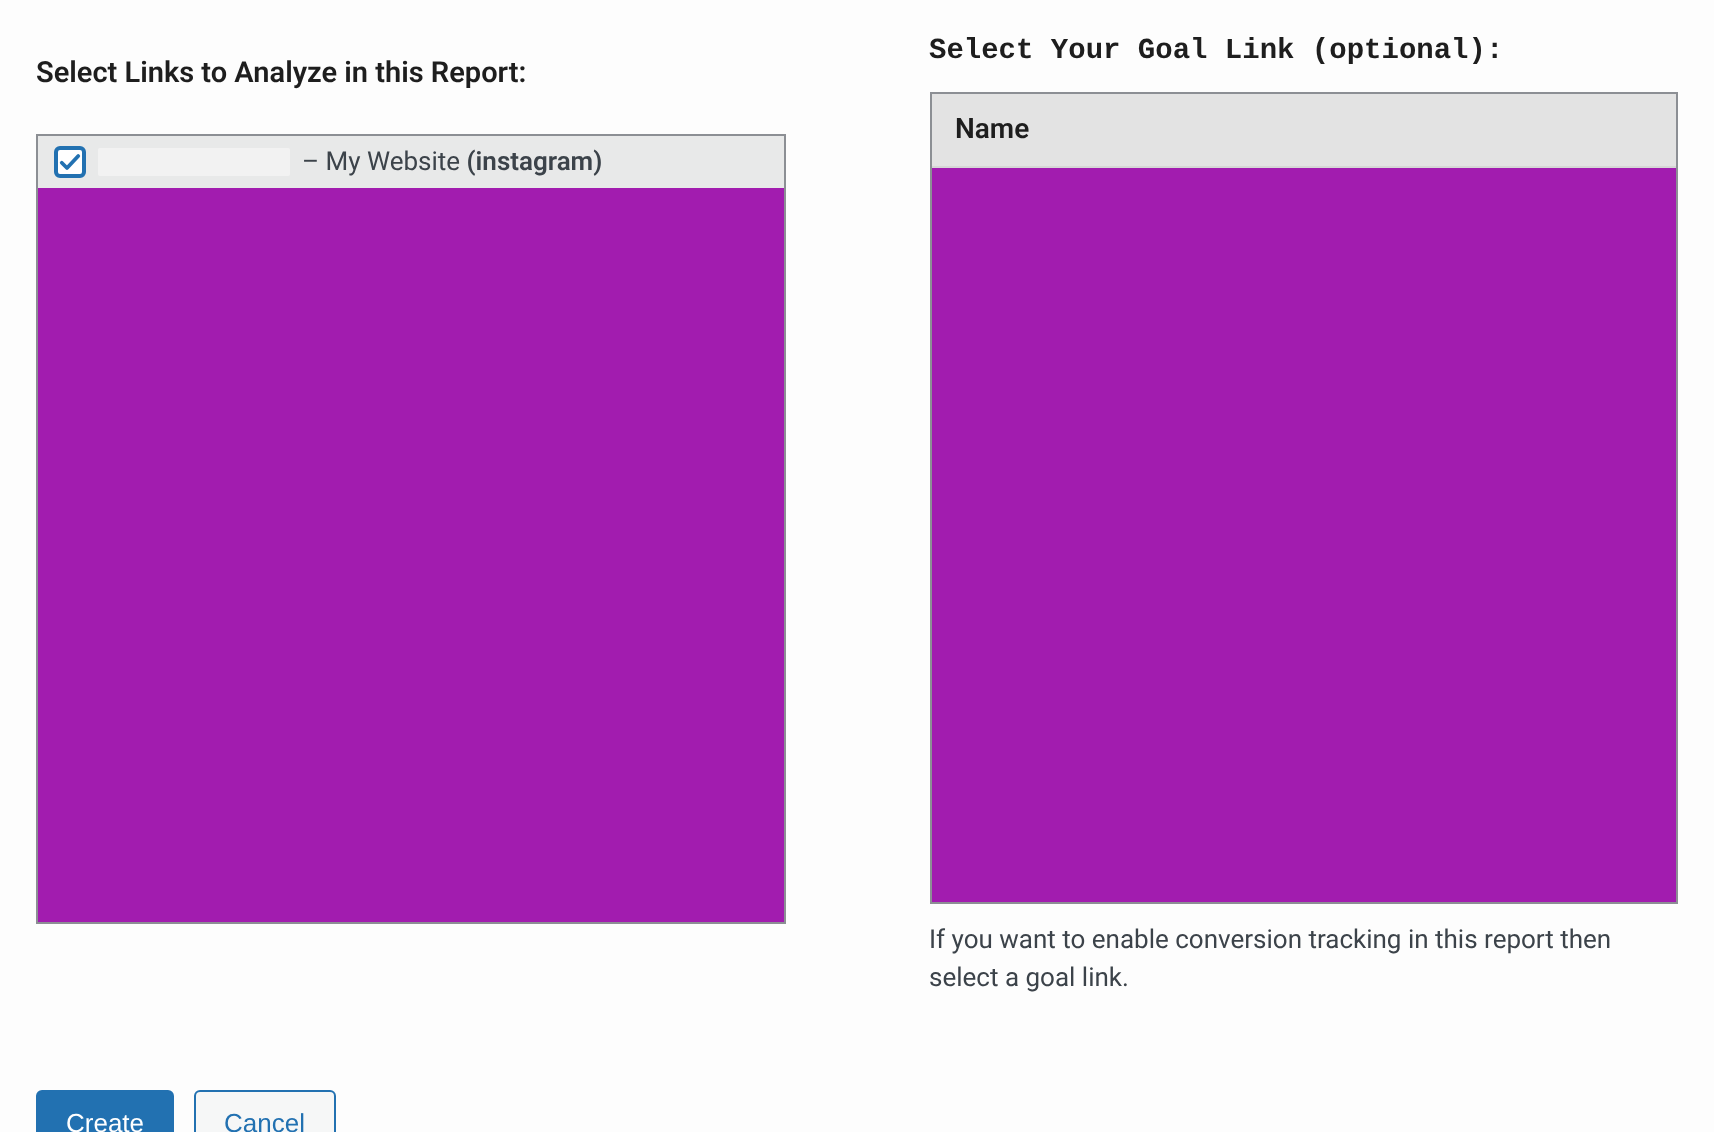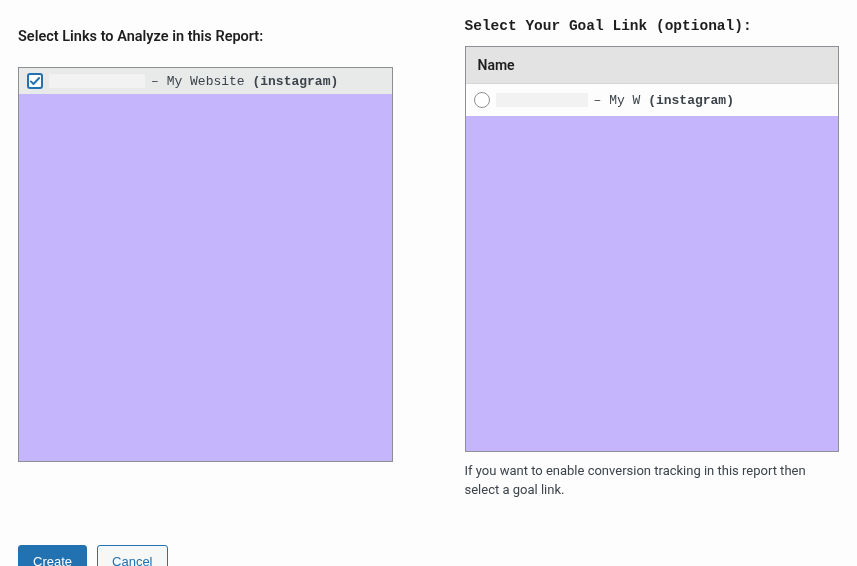--- a/index.html
+++ b/index.html
@@ -23,40 +23,39 @@
     h3 {
       font-size: 14.5px;
       font-weight: 600;
       margin-bottom: 22px;
       color: #1e1e1e;
     }
     .col-left h3 { margin-bottom: 22px; }
     .col-right h3 { margin-bottom: 12px; font-family: Liberation Mono, monospace; }
     .list-box {
       border: 1px solid #8c8f94;
-      background: #c4b5fd;
+      background: #a21caf;
       height: 395px;
       overflow: auto;
     }
     .col-left .list-box { height: 395px; }
     .col-right .list-box { height: 406px; }
     .list-header {
       background: #e3e3e3;
       padding: 10px 12px;
       font-weight: 600;
       font-size: 14px;
       border-bottom: 1px solid #d6d6d6;
     }
     .list-row {
       display: flex;
       align-items: center;
       padding: 5px 8px;
       background: #e8e9e9;
       gap: 6px;
-      font-family: Liberation Mono, monospace;
     }
     .col-right .list-row {
       background: #fdfdfd;
       padding: 8px 8px;
     }
     .checkbox {
       width: 16px;
       height: 16px;
       border: 2px solid #2271b1;
       border-radius: 3px;
@@ -139,29 +138,20 @@
           <strong>(instagram)</strong>
         </span>
       </div>
     </div>
   </div>
 
   <div class="col col-right">
     <h3>Select Your Goal Link (optional):</h3>
     <div class="list-box">
       <div class="list-header">Name</div>
-      <div class="list-row">
-        <span class="radio"></span>
-        <span class="redacted redacted-2"></span>
-        <span class="row-text">
-          <span>–</span>
-          <span>My W</span>
-          <strong>(instagram)</strong>
-        </span>
-      </div>
     </div>
     <p class="helper">If you want to enable conversion tracking in this report then select a goal link.</p>
   </div>
 </div>
 
 <div class="actions">
   <button class="btn btn-primary">Create</button>
   <button class="btn btn-secondary">Cancel</button>
 </div>
 

